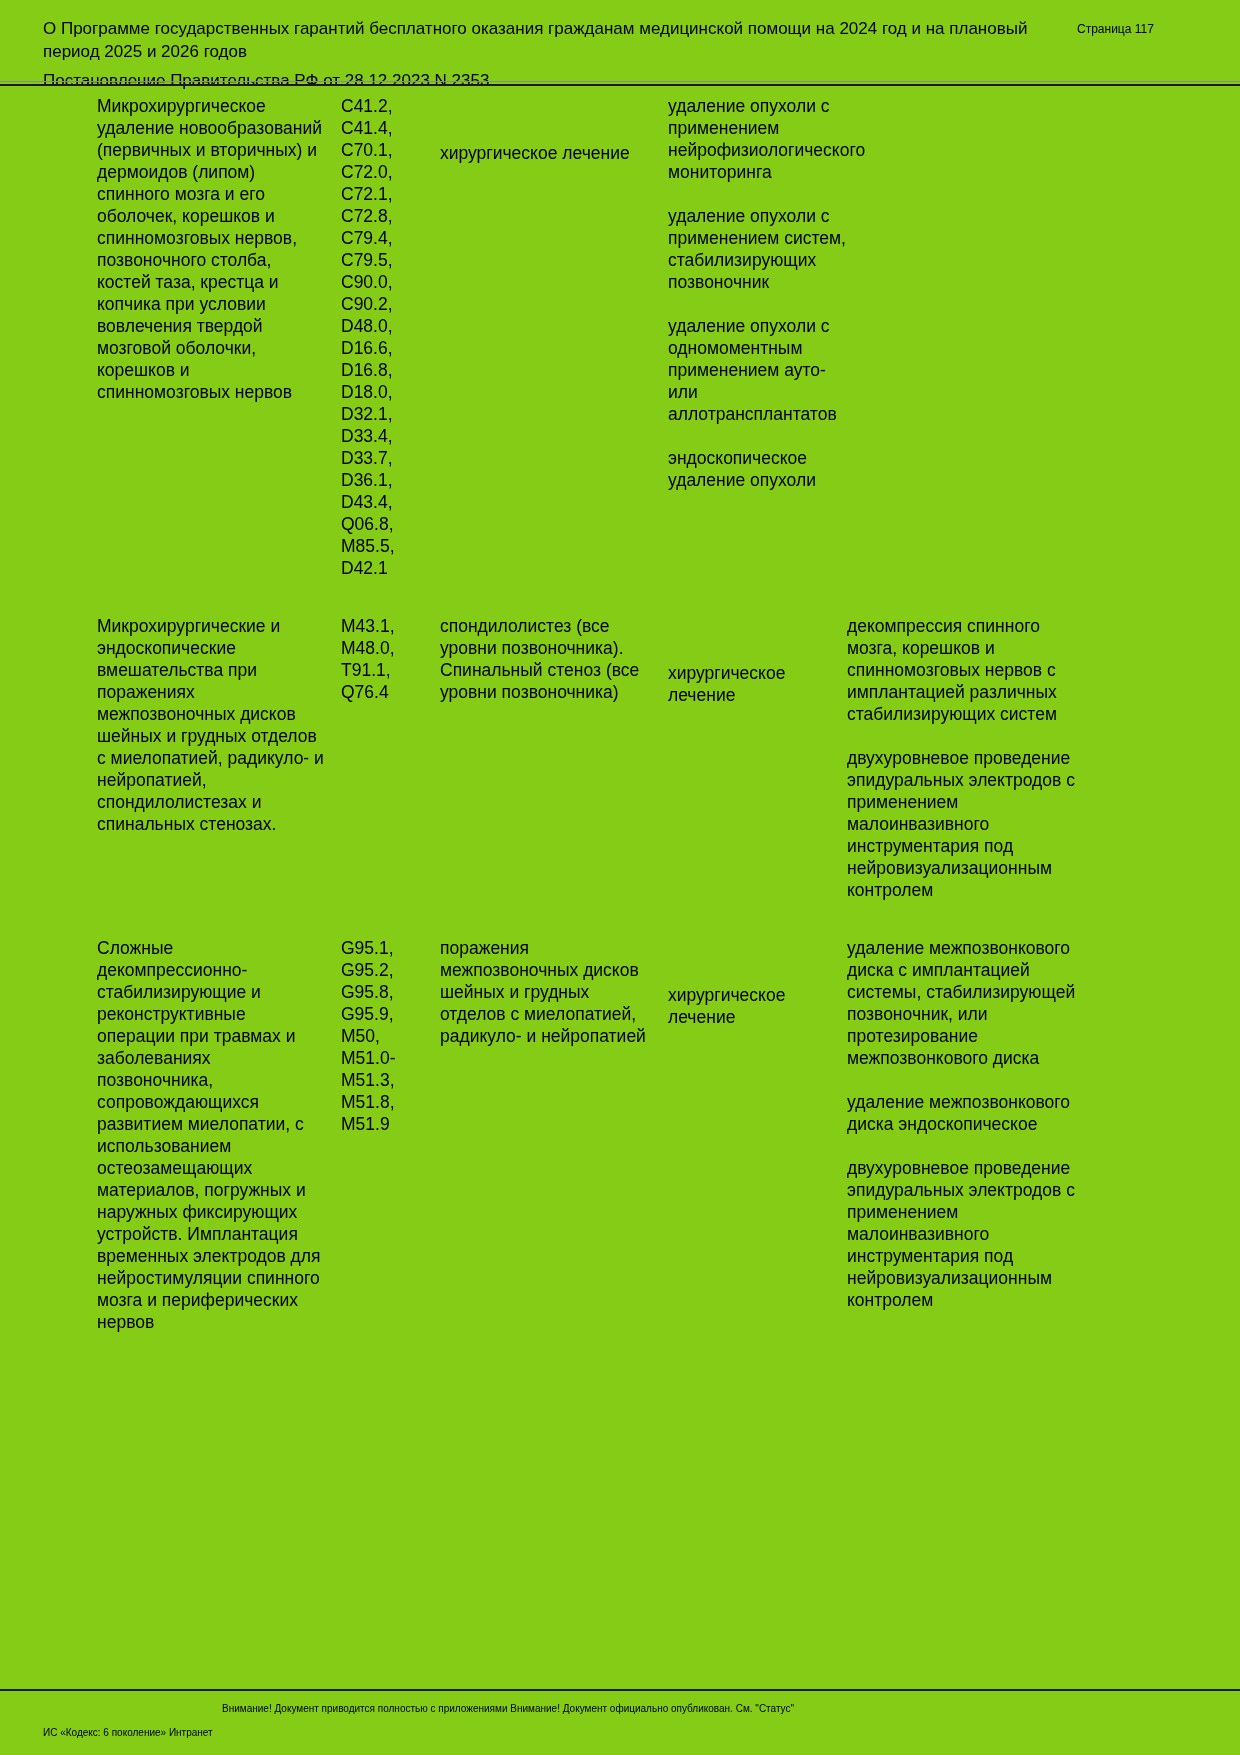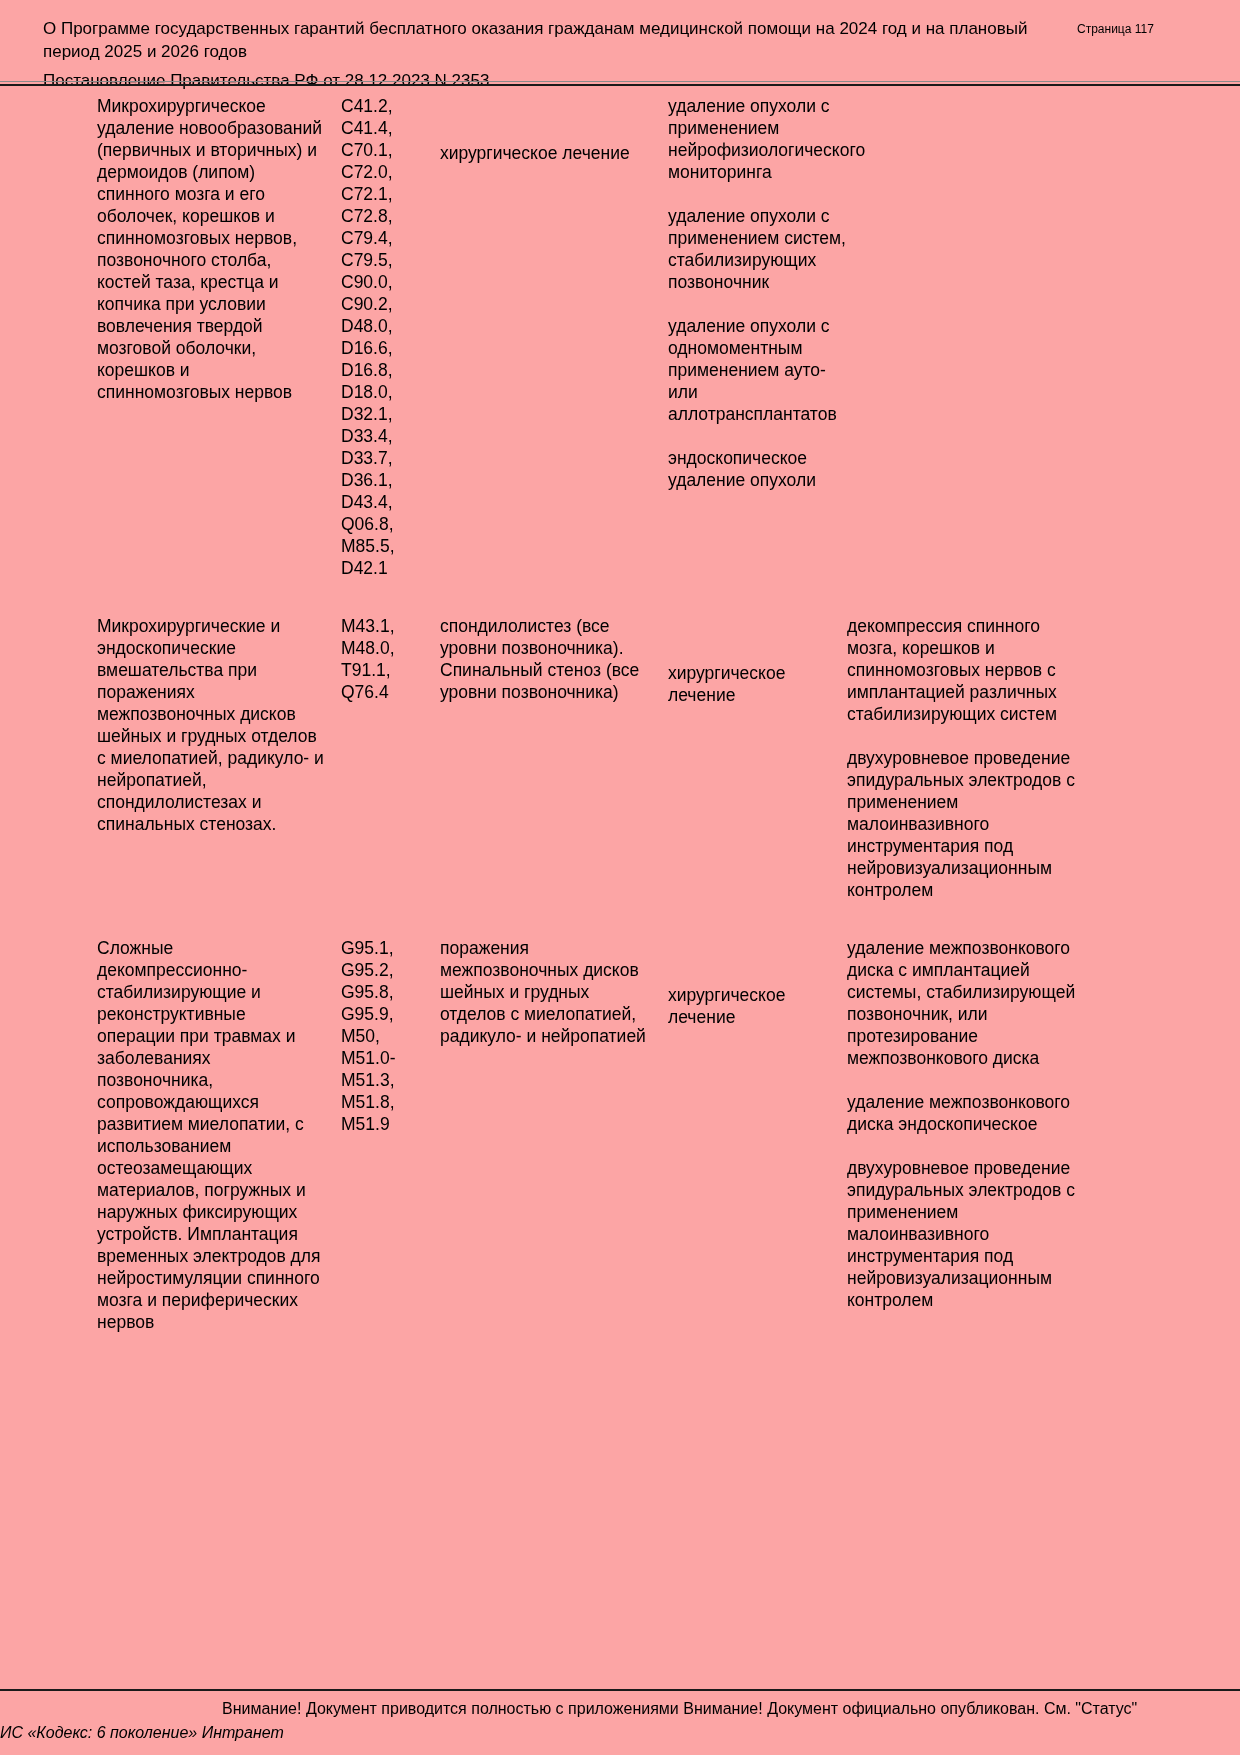--- a/index.html
+++ b/index.html
@@ -1,19 +1,19 @@
 <!DOCTYPE html>
 <html lang="ru"><head>
 <meta charset="utf-8">
 <style>
   html,body{margin:0;padding:0;background:#fff;}
   .page{
     position:relative;
     width:1240px;height:1755px;
-    background:#fca5a5;color:#000;
+    background:#84cc16;color:#000;
     font-family:"Liberation Sans","DejaVu Sans",sans-serif;
     overflow:hidden;
   }
   
   .hdr{position:absolute;top:17px;left:43px;right:43px;}
   .hdr-title{
     width:1000px;max-width:1000px;
     font-size:17px;line-height:23px;color:#000;
   }
   .hdr-page{
@@ -40,24 +40,24 @@
   .c-procedure{padding-right:16px;}
   .c-codes{white-space:pre-line;}
   .c-diagnosis{padding-right:10px;}
   .c-type{padding-right:10px;margin-top:47px;}
   .c-methods p{margin:0 0 22px 0;}
   .c-methods p:last-child{margin-bottom:0;}
   
   .ftr{
     position:absolute;top:1689px;left:0;width:1240px;
     border-top:2px solid #1a1a1a;box-sizing:border-box;
-    font-size:16px;line-height:24px;
+    font-size:10px;line-height:24px;
   }
   .ftr-notice{padding:6px 40px 0 222px;}
-  .ftr-source{font-style:italic;}
+  .ftr-source{padding-left:43px;}
 </style>
 </head>
 <body>
 
 <div class="page">
 
   <div class="hdr">
     <div class="hdr-title">О Программе государственных гарантий бесплатного оказания гражданам медицинской помощи на 2024 год и на плановый период 2025 и 2026 годов</div>
     <div class="hdr-page">Страница 117</div>
     <div class="hdr-subtitle">Постановление Правительства РФ от 28.12.2023 N 2353</div>

